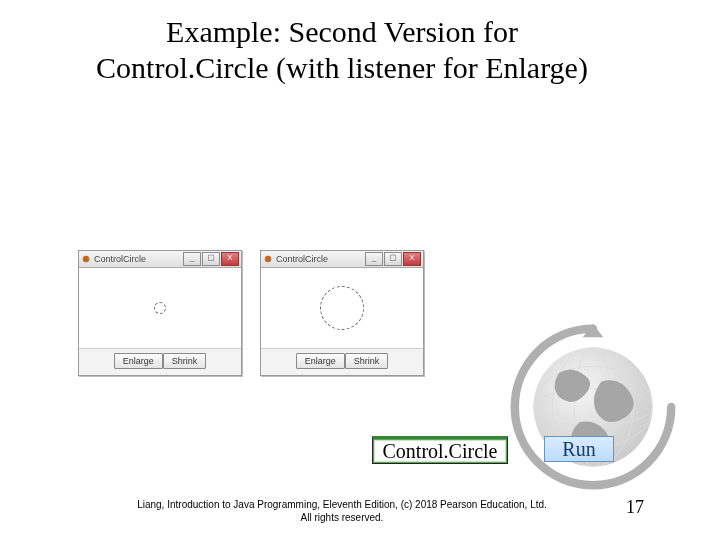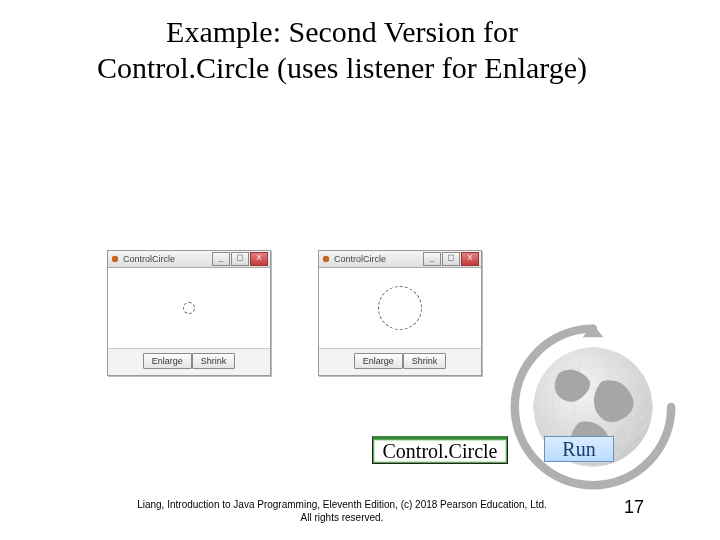--- a/index.html
+++ b/index.html
@@ -36,21 +36,20 @@
     left: 78px;
     display: flex;
     gap: 18px;
   }
   .win {
     width: 162px;
     background: #fff;
     border: 1px solid #9a9a9a;
     box-shadow: 1px 1px 0 #bbb;
     font-family: Arial, sans-serif;
-    margin-left: 29px;
   }
   .titlebar {
     display: flex;
     align-items: center;
     background: linear-gradient(#f5f5f5, #e0e0e0);
     height: 16px;
     font-size: 9px;
     color: #444;
     padding: 0 2px;
     border-bottom: 1px solid #aaa;
@@ -149,21 +148,21 @@
     text-align: center;
     font-family: Arial, sans-serif;
     font-size: 10px;
     line-height: 1.25;
     color: #000;
   }
   .pagenum {
     position: absolute;
     right: 40px;
     bottom: 22px;
-    font-family: Liberation Sans, sans-serif;
+    font-family: Liberation Serif, serif;
     font-size: 18px;
     color: #000;
   }
   
   .globe {
     position: absolute;
     right: 6px;
     bottom: 48px;
     width: 170px;
     height: 170px;
@@ -171,21 +170,21 @@
     pointer-events: none;
   }
 </style>
 </head>
 <body>
 
 <div class="slide">
 
   <div class="title">
     <span>Example: Second Version for</span><br>
-    <span>Control.Circle (uses listener for Enlarge)</span>
+    <span>Control.Circle (with listener for Enlarge)</span>
   </div>
 
 
   <div class="thumbs">
 
     <div class="win">
       <div class="titlebar">
         <span class="java-ico">
           <svg viewBox="0 0 10 10">
               <circle cx="5" cy="5" r="3.2" fill="#c8651e"></circle>

